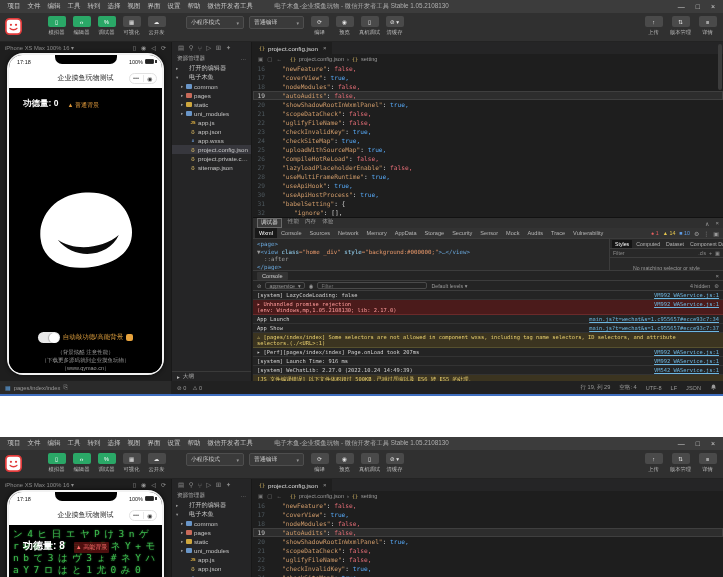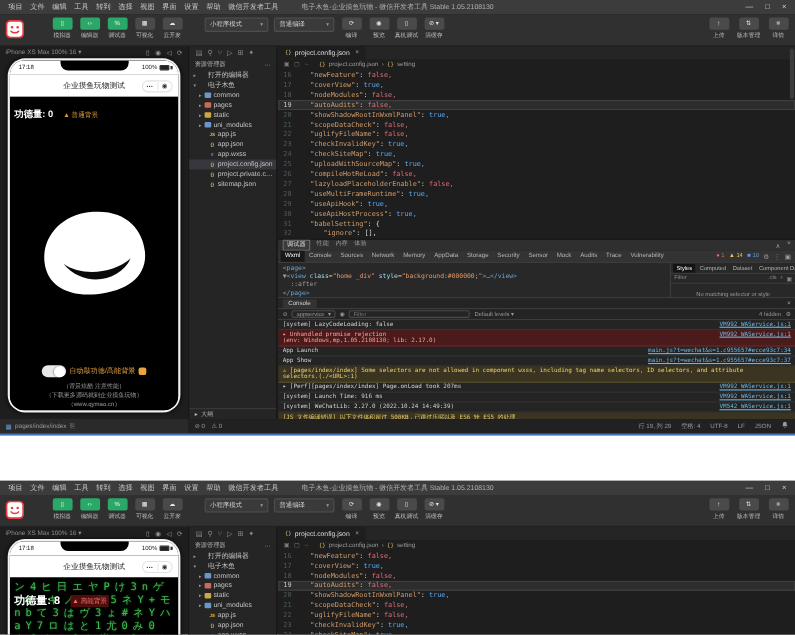--- a/index.html
+++ b/index.html
@@ -39,21 +39,21 @@
   .notch{position:absolute;left:50%;transform:translateX(-50%);top:0;width:62px;height:9px;background:#000;border-radius:0 0 7px 7px}
   .p-batt{margin-left:auto;display:flex;align-items:center;gap:2px}
   .batt-icon{width:9px;height:4.5px;border:1px solid #333;border-radius:1px;background:#222}
   .batt-icon::after{content:"";display:block;width:1.5px;height:2.5px;background:#333;position:relative;left:9px;top:0px}
   .p-nav{height:20px;background:#fff;display:flex;align-items:center;justify-content:center;font-size:7px;color:#222;position:relative;flex:none}
   .capsule{position:absolute;right:5px;top:4.5px;width:28px;height:11px;border:1px solid #e2e2e2;border-radius:6px;background:#fff;display:flex;align-items:center;color:#333}
   .capsule .c-dots{flex:1;text-align:center;font-size:4.5px;letter-spacing:.5px}
   .capsule .c-div{width:1px;height:7px;background:#e8e8e8}
   .capsule .c-target{flex:1;text-align:center;font-size:6px}
   .p-body{flex:1;background:#000;position:relative;overflow:hidden}
-  .merit-row{position:absolute;left:4px;top:10px;display:flex;align-items:center;gap:9px;z-index:3}
+  .merit-row{position:absolute;left:14px;top:10px;display:flex;align-items:flex-end;gap:9px;z-index:3}
   .merit{font-size:8.5px;font-weight:bold;color:#fff}
   .bg-badge{font-size:6px;color:#e09a3c;white-space:nowrap}
   .bg-badge.hot{color:#ff6b6b;background:rgba(90,16,16,.85);padding:1px 2px;border-radius:1px}
   .fish{position:absolute;left:50%;top:98px;transform:translateX(-50%) rotate(-6deg)}
   .toggle-row{position:absolute;left:0;right:0;top:244px;display:flex;align-items:center;justify-content:center;gap:3px}
   .toggle{width:22px;height:11px;border-radius:6px;background:#e9e9e9;position:relative;flex:none}
   .toggle::after{content:"";position:absolute;right:.5px;top:.5px;width:10px;height:10px;border-radius:50%;background:#fff;box-shadow:-1px 0 1px rgba(0,0,0,.25)}
   .toggle-label{font-size:6.5px;color:#e0a03e;white-space:nowrap}
   .toggle-badge{width:7px;height:7px;border-radius:2px;background:#e8a33d;flex:none}
   .notes{position:absolute;left:0;right:0;top:260px;text-align:center;font-size:5.5px;color:#9a9a9a;line-height:8px;white-space:pre-line}

